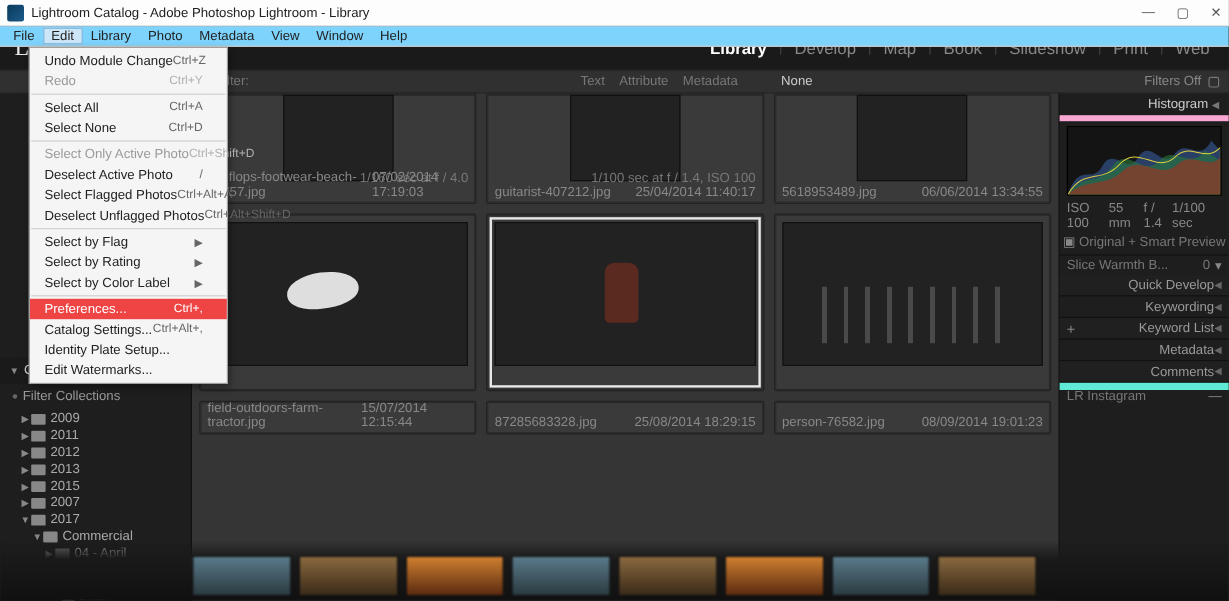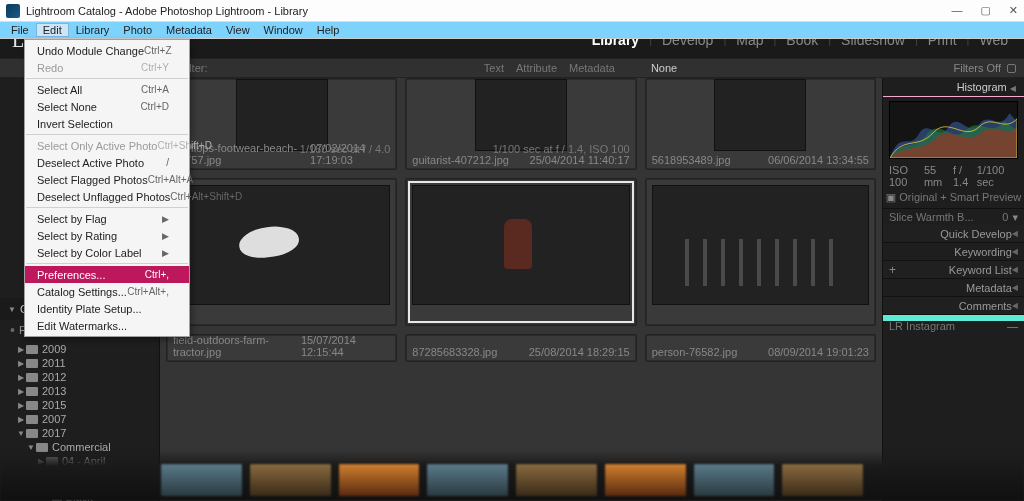--- a/index.html
+++ b/index.html
@@ -54,21 +54,21 @@
 .img-sunset2 { background: radial-gradient(circle at 50% 70%, #ffd27a 0%, #f08030 30%, #3a1205 100%); filter:blur(0.5px);}
 .img-redblur { background: radial-gradient(ellipse at 50% 50%, #e84030 0%, #9a1810 60%, #fff 90%); }
 .img-flipflops { background: linear-gradient(165deg,#e8c090 0%,#d4a060 45%,#b57830 100%); position:relative; overflow:hidden;}
 .img-flipflops::after{content:"";position:absolute;left:30%;top:35%;width:60px;height:30px;background:rgba(255,255,255,0.85);border-radius:50% 50% 45% 45%;transform:rotate(-8deg);}
 .img-guitarman { background: linear-gradient(180deg,#9fb8c8 0%,#6a8598 35%,#4a5540 55%,#3a3020 100%); position:relative;}
 .img-guitarman::after{content:"";position:absolute;left:42%;top:28%;width:28px;height:50px;background:#5a2a20;border-radius:8px 8px 4px 4px;}
 .img-instruments { background: linear-gradient(180deg,#f0f0f0 0%,#c8c8c8 70%,#9a9a9a 100%); position:relative;}
 .img-instruments::after{content:"";position:absolute;left:15%;right:15%;bottom:15%;height:40%;background:repeating-linear-gradient(90deg,#4a4a4a 0 4px,transparent 4px 18px);} 
 
 .rightpanel { width: 142px; background: #1e1e1e; flex-shrink:0; border-left:1px solid #111; display:flex; flex-direction:column;}
-.histogram-head { padding: 3px 8px; color: #ccc; font-size: 11px; text-align:right; border-bottom:1px solid #f9a8d4;}
+.histogram-head { padding: 3px 8px; color: #ccc; font-size: 11px; text-align:right; border-bottom:5px solid #f9a8d4;}
 .histogram { height: 58px; margin: 4px 6px; background: #141414; border: 1px solid #000; position:relative; overflow:hidden;}
 .histogram svg { width:100%; height:100%; display:block;}
 .histo-info { display:flex; justify-content:space-around; font-size:8px; color:#888; padding: 1px 6px 3px;}
 .histo-sub { text-align:center; font-size:8px; color:#777; padding-bottom:4px; border-bottom:1px solid #111;}
 .right-sections { display:flex; flex-direction:column;}
 .right-sec { height: 18px; border-bottom:1px solid #111; display:flex; align-items:center; justify-content:flex-end; padding: 0 6px; color:#999; font-size:10px; cursor:pointer;}
 .right-sec .plus { margin-right:auto; font-size:12px; color:#888;}
 .right-sec.dark { background:#202020;}
 .right-row { height: 16px; display:flex; align-items:center; padding: 0 6px; color:#777; font-size:9px;}
 .right-row .minus { margin-left:auto; color:#888;}
@@ -76,21 +76,21 @@
 
 .menubar-under { position:absolute; left:0; top:0; height:17px; background:#7dd3fc; color:#222; display:flex; align-items:center; padding-left:4px; font-size:11px; z-index:4; width:1024px; border-bottom:1px solid #ccc;}
 .menubar-under .mitem { padding: 1px 7px; cursor:pointer;}
 .menubar-under .mitem.open { background:#cde6f7; border:1px solid #7ab5e0; padding:0 6px;}
 .editmenu { position: absolute; left: 24px; top: 17px; width: 166px; background: #f5f5f5; border: 1px solid #a0a0a0; box-shadow: 2px 3px 6px rgba(0,0,0,0.35); z-index: 5; padding:2px 0;}
 .editmenu .row { height: 17px; display:flex; align-items:center; padding: 0 20px 0 12px; color:#222; cursor:pointer; white-space:nowrap;}
 .editmenu .row.disabled { color:#9a9a9a; }
 .editmenu .row .shortcut { margin-left:auto; font-size:10px; color:#666;}
 .editmenu .row.disabled .shortcut { color:#b0b0b0;}
 .editmenu .row .sub { margin-left:auto; font-size:9px; color:#666;}
-.editmenu .row.highlight { background:#be185d; color:#fff;}
+.editmenu .row.highlight { background:#ef4444; color:#fff;}
 .editmenu .row.highlight .shortcut{color:#fff;}
 .editmenu hr { border:none; border-top:1px solid #d0d0d0; margin:2px 1px;}
 
 .overlay-titlebar-wrap{position:absolute;left:0;top:0;right:0;z-index:3;}
 
 .bottom-blur { position:absolute; left:0; right:0; bottom:0; height:50px; background:linear-gradient(180deg, rgba(30,30,30,0) 0%, #1a1a1a 30%, #101010 100%); filter:blur(1px); display:flex; gap:6px; align-items:flex-end; padding:4px 160px;}
 .bottom-blur .t { flex:1; height:34px; background:#3a3a3a; border:1px solid #111;}
 .bottom-blur .t.a{background:linear-gradient(#5a7a8a,#2a3a40);}
 .bottom-blur .t.b{background:linear-gradient(#8a6a40,#3a2a18);}
 .bottom-blur .t.c{background:linear-gradient(#d08030,#5a2a10);}
@@ -394,23 +394,20 @@
     </div>
     <hr>
     <div class="row">
       <span>Select All</span>
       <span class="shortcut">Ctrl+A</span>
     </div>
     <div class="row">
       <span>Select None</span>
       <span class="shortcut">Ctrl+D</span>
     </div>
-    <div class="row">
-      <span>Invert Selection</span>
-    </div>
     <hr>
     <div class="row disabled">
       <span>Select Only Active Photo</span>
       <span class="shortcut">Ctrl+Shift+D</span>
     </div>
     <div class="row">
       <span>Deselect Active Photo</span>
       <span class="shortcut">/</span>
     </div>
     <div class="row">

